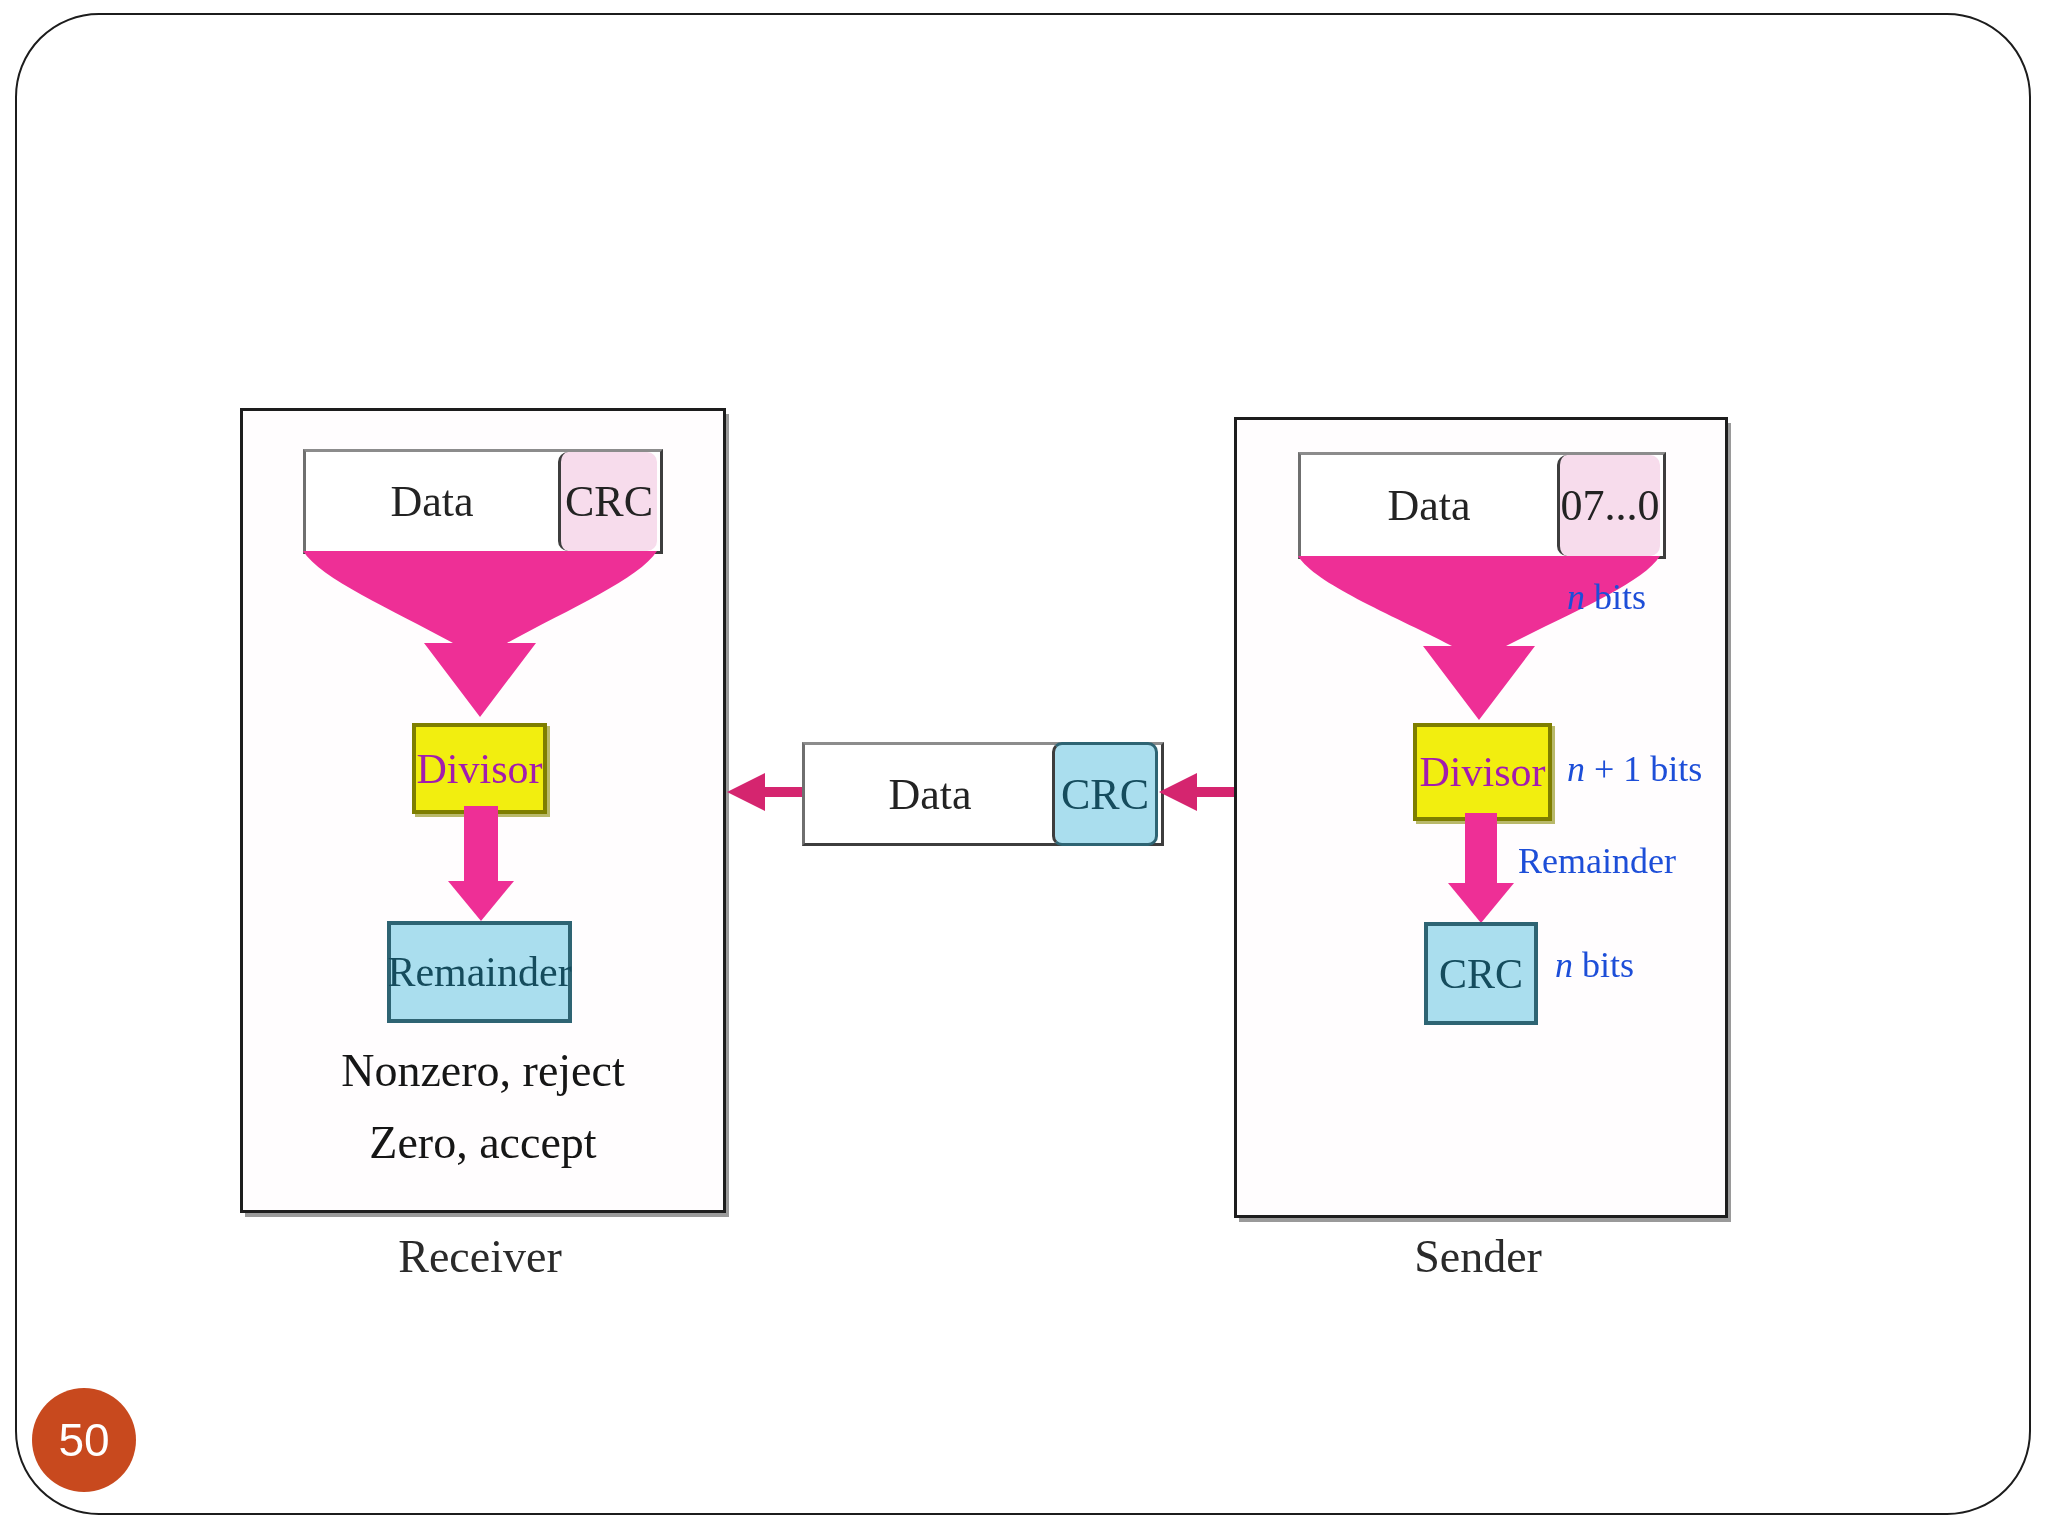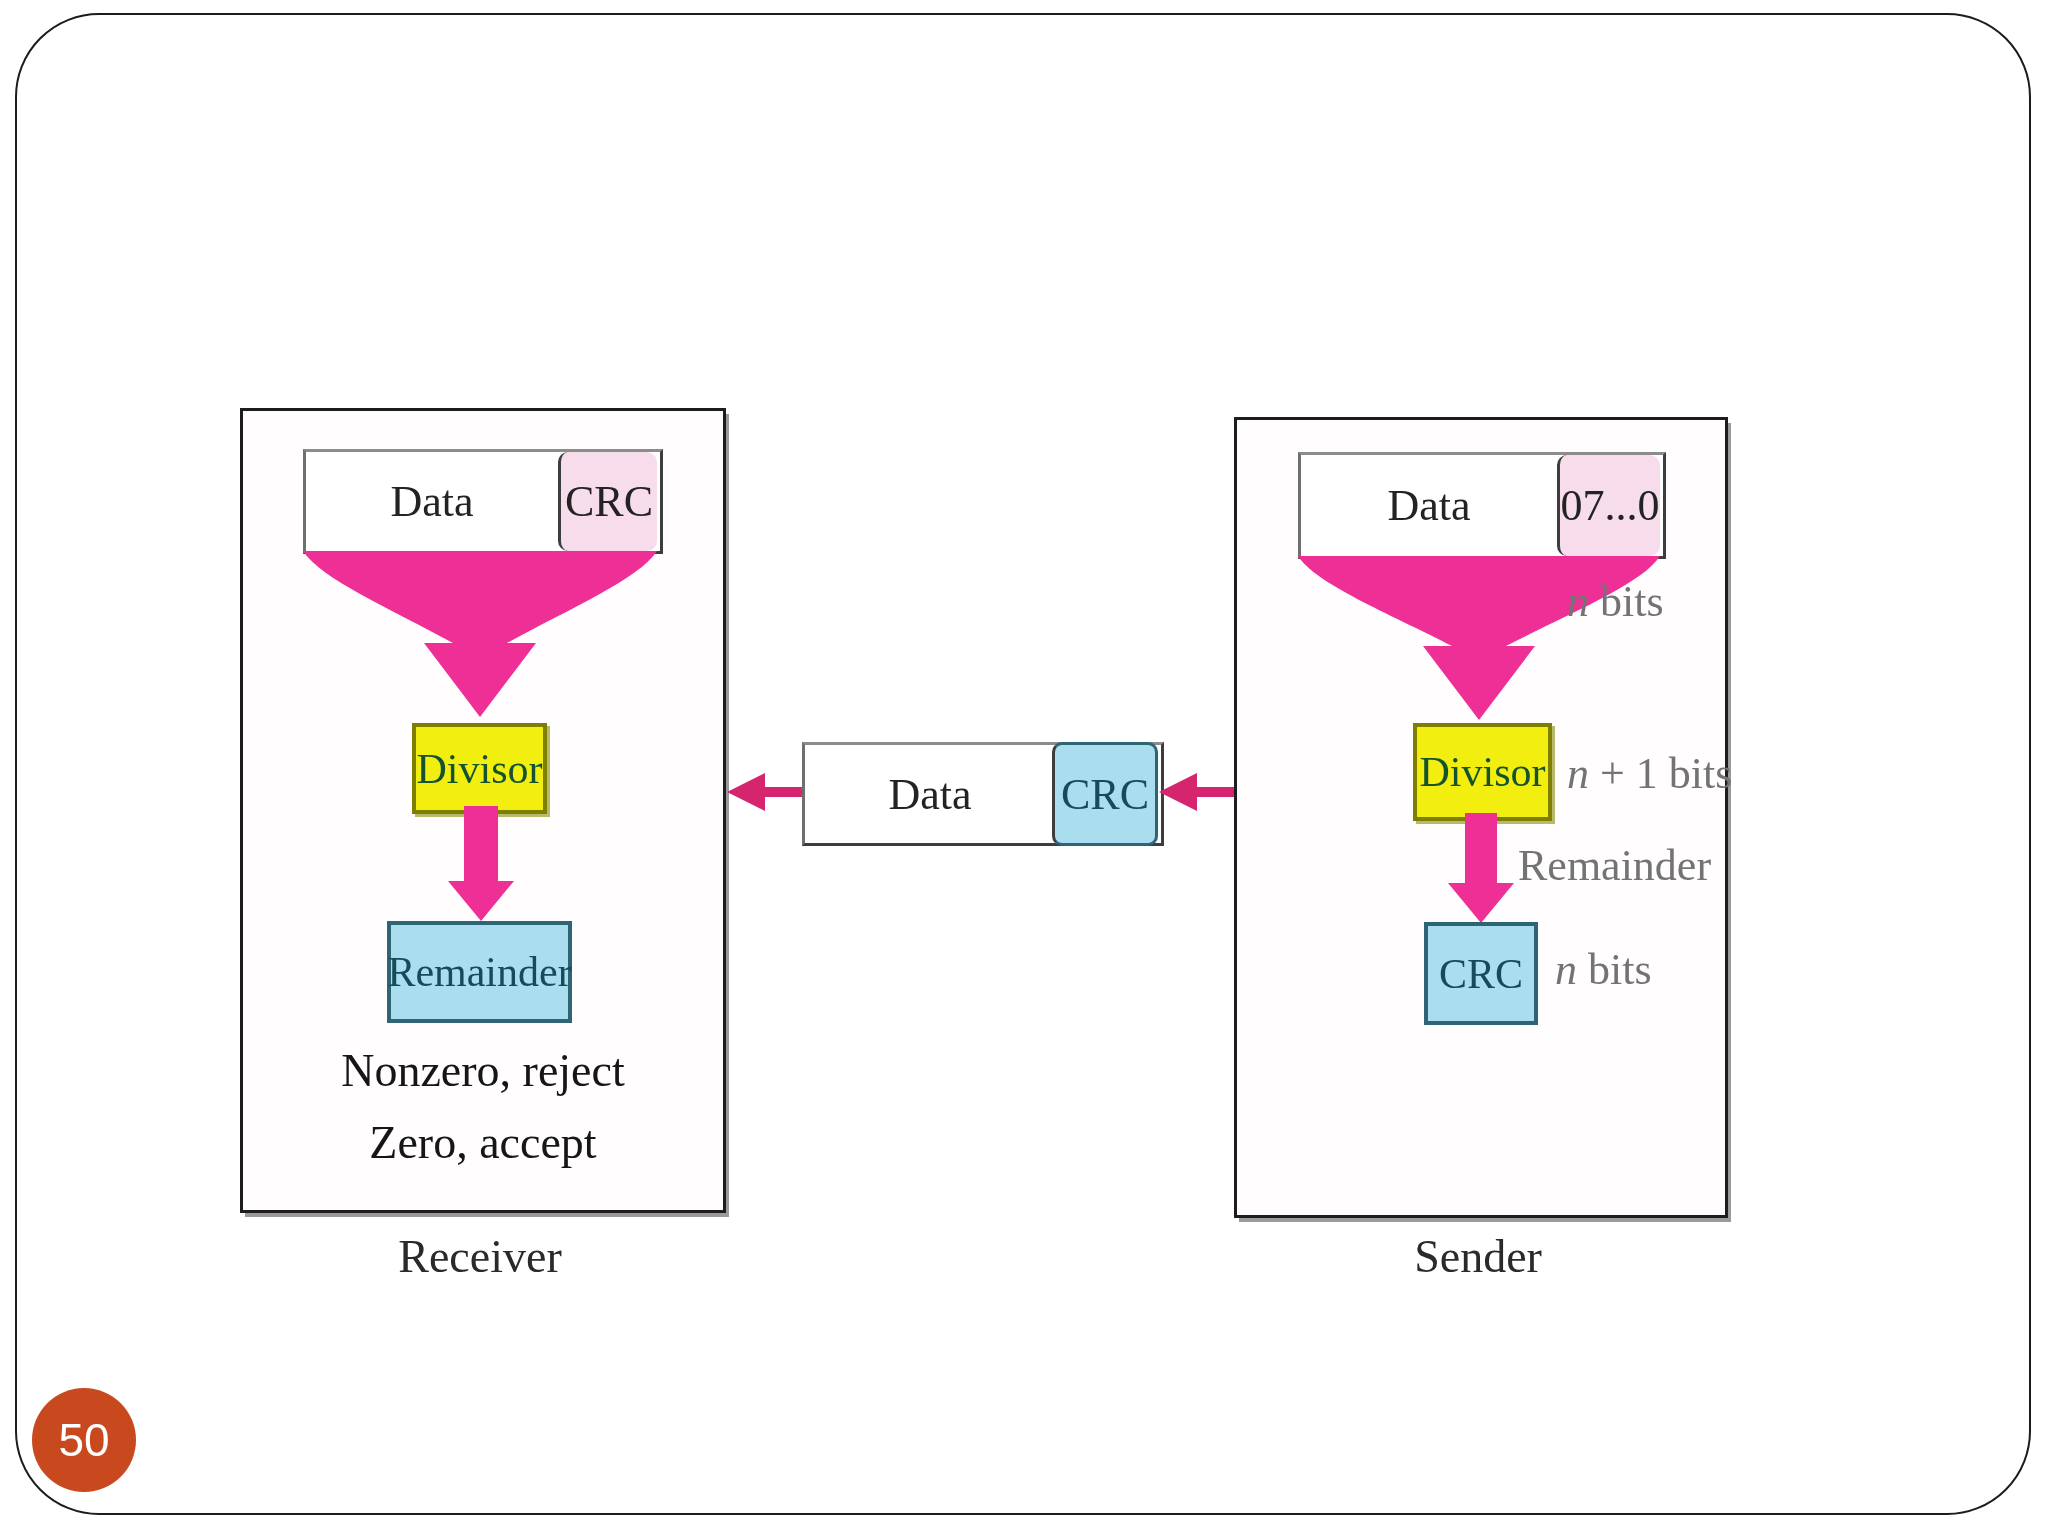--- a/index.html
+++ b/index.html
@@ -36,21 +36,21 @@
 
   
   .funnel{position:absolute;}
   .funnel-rx{left:60px;top:140px;width:354px;height:166px;}
   .funnel-tx{left:61px;top:136px;width:362px;height:164px;}
   .funnel path{fill:var(--funnel_pink);}
 
   
   .divisor{position:absolute;display:flex;align-items:center;justify-content:center;
            background:var(--divisor_yellow);border:4px solid var(--divisor_border);
-           font-size:42px;color:#14532d;box-shadow:3px 3px 0 #b9b96a;}
+           font-size:42px;color:#a21caf;box-shadow:3px 3px 0 #b9b96a;}
   .rx-divisor{left:169px;top:312px;width:127px;height:83px;}
   .tx-divisor{left:176px;top:303px;width:131px;height:90px;}
   .bluebox{position:absolute;display:flex;align-items:center;justify-content:center;
            background:var(--lightblue_fill);border:4px solid var(--teal_border);
            font-size:42px;color:var(--teal_text);}
   .rx-remainder{left:144px;top:510px;width:177px;height:94px;}
   .tx-crc{left:187px;top:502px;width:106px;height:95px;}
 
   
   .varrow .stem,.varrow .head{position:absolute;}
@@ -65,21 +65,21 @@
   
   .harrow .stem{position:absolute;background:var(--arrow_crimson);height:10px;}
   .harrow .head{position:absolute;width:0;height:0;border-top:19px solid transparent;
                 border-bottom:19px solid transparent;border-right:38px solid var(--arrow_crimson);}
   .ha1-head{left:727px;top:773px;}
   .ha1-stem{left:763px;top:787px;width:40px;}
   .ha2-head{left:1159px;top:773px;}
   .ha2-stem{left:1195px;top:787px;width:40px;}
 
   
-  .note{position:absolute;font-size:44px;color:#737373;white-space:nowrap;text-align:center;}
+  .note{position:absolute;font-size:36px;color:#1d4ed8;white-space:nowrap;text-align:center;}
   .note i{font-style:italic;font-family:"Liberation Serif",serif;}
   .nbits-top{left:330px;top:156px;}
   .nplus1{left:330px;top:328px;}
   .remlabel{left:281px;top:420px;}
   .nbits-bottom{left:318px;top:524px;}
 
   .verdict{position:absolute;left:0;width:100%;top:624px;text-align:center;
            font-size:46px;line-height:72px;color:#161616;}
   .caption{position:absolute;text-align:center;font-size:46px;color:#2a2a2a;}
   .cap-receiver{left:240px;top:1230px;width:480px;}

